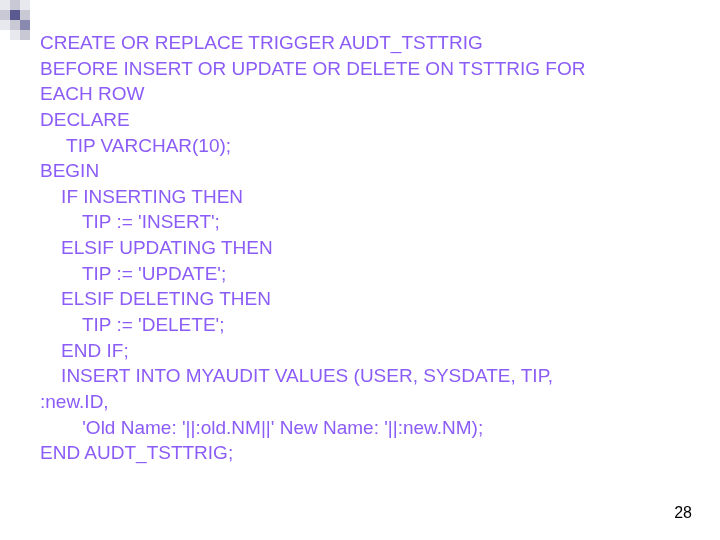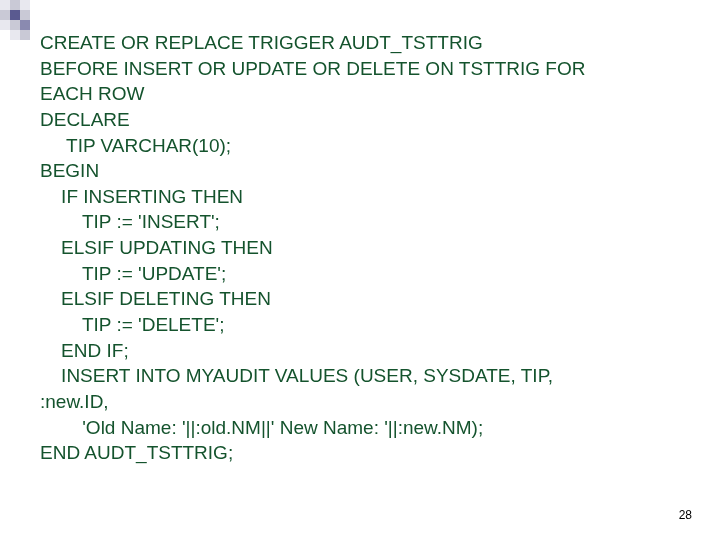--- a/index.html
+++ b/index.html
@@ -29,29 +29,29 @@
   .c2 { background: #8a8ab0; }
   .c3 { background: #5a5a90; }
   .c4 { background: #e8e8ef; }
   .code {
     position: absolute;
     top: 30px;
     left: 40px;
     right: 30px;
     font-size: 19px;
     line-height: 1.35;
-    color: #14532d;
+    color: #8b5cf6;
     font-family: Arial, Helvetica, sans-serif;
     white-space: pre;
   }
   .slide-num {
     position: absolute;
     bottom: 18px;
     right: 28px;
-    font-size: 12px;
+    font-size: 16px;
     color: #000;
     font-family: Arial, Helvetica, sans-serif;
   }
 </style>
 </head>
 <body>
 
 <div class="deco">
   <div class="row">
       <div class="cell c4"></div>

